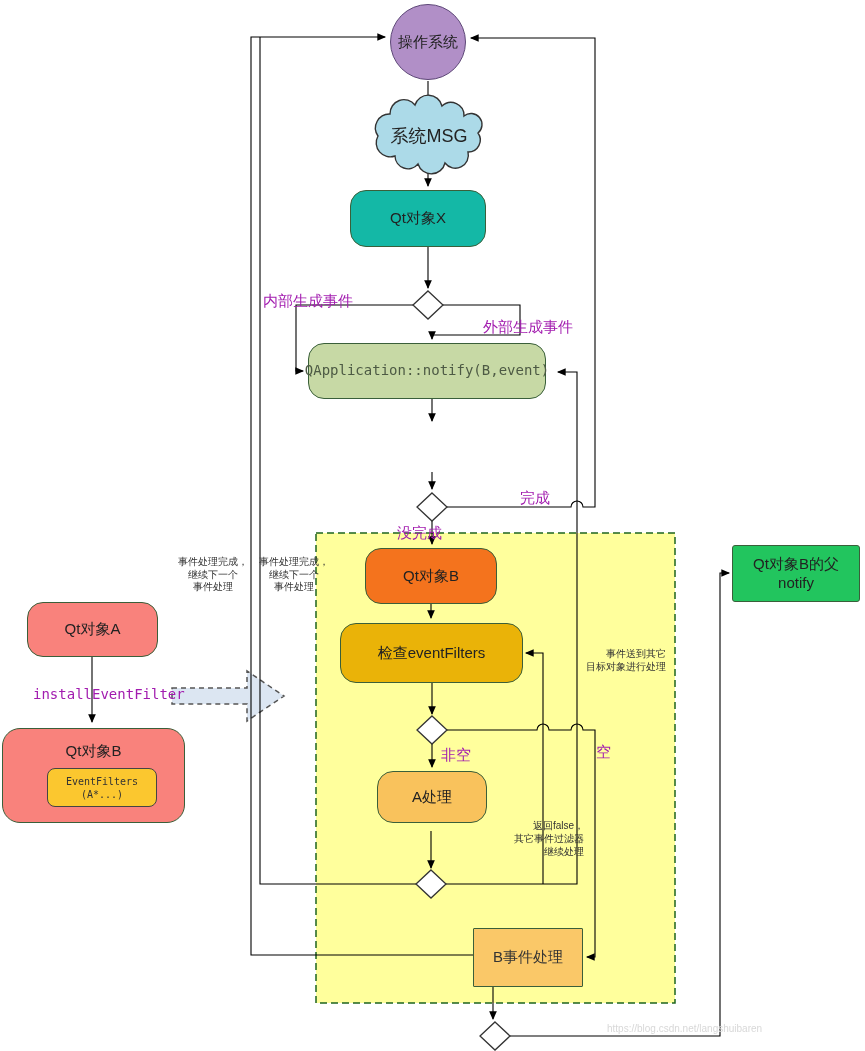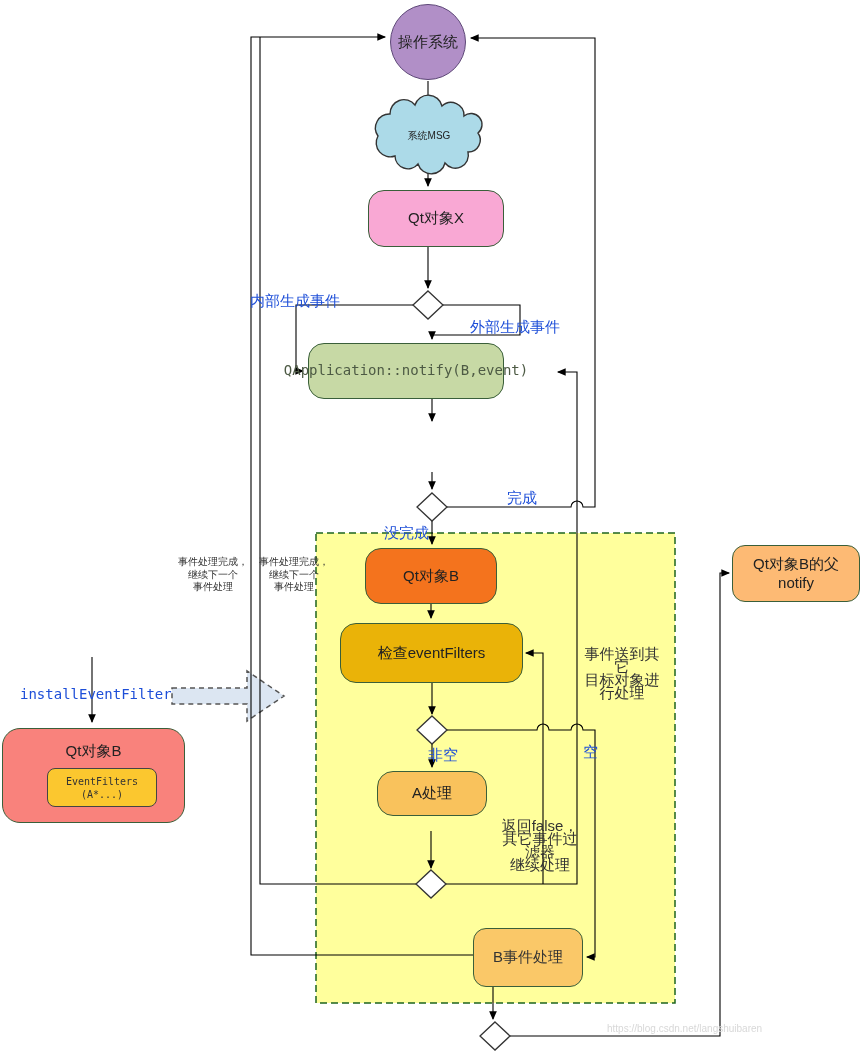--- a/index.html
+++ b/index.html
@@ -3,42 +3,42 @@
 <meta charset="utf-8">
 <style>
   html,body{margin:0;padding:0;background:#fff;}
   .stage{position:relative;width:865px;height:1051px;background:#ffffff;overflow:hidden;
          font-family:"Liberation Sans",sans-serif;}
   svg.flow{position:absolute;left:0;top:0;z-index:1;}
   .node{position:absolute;box-sizing:border-box;border:1.6px solid #3A5F3A;border-radius:16px;
         display:flex;flex-direction:column;align-items:center;justify-content:center;
         font-size:15px;color:#222;text-align:center;z-index:2;line-height:1.25;}
   .mono{font-family:"DejaVu Sans Mono","Liberation Mono",monospace;}
-  .lbl{position:absolute;z-index:3;color:#1d4ed8;font-size:15px;white-space:nowrap;}
+  .lbl{position:absolute;z-index:3;color:#a21caf;font-size:15px;white-space:nowrap;margin-left:13px;}
   .ann{position:absolute;z-index:3;color:#333;text-align:center;}
   .small{font-size:10px;line-height:12.5px;}
-  .mid{font-size:15px;line-height:13px;}
+  .mid{font-size:10px;line-height:13px;text-align:right;}
 
   
   .n-os{left:390px;top:4px;width:76px;height:76px;border-radius:50%;background:#B18FC7;border-color:#5D4777;}
   .n-msg{left:383px;top:121px;width:92px;height:30px;border:none;background:transparent;z-index:2;}
-  .n-qtx{left:368px;top:190px;width:136px;height:57px;background:#f9a8d4;}
-  .n-notify{left:308px;top:343px;width:196px;height:56px;background:#C7D9A5;color:#4d5a44;font-size:14px;}
+  .n-qtx{left:350px;top:190px;width:136px;height:57px;background:#14b8a6;}
+  .n-notify{left:308px;top:343px;width:238px;height:56px;background:#C7D9A5;color:#4d5a44;font-size:14px;}
   .n-qapp{left:340px;top:425px;width:182px;height:47px;background:#FBD0A3;border-color:#C88953;
           color:#D85A28;font-size:14px;border-radius:10px;}
   .n-qtb-main{left:365px;top:548px;width:132px;height:56px;background:#F4731D;}
   .n-check{left:340px;top:623px;width:183px;height:60px;background:#eab308;}
-  .n-ahandle{left:377px;top:771px;width:110px;height:45px;background:#F9C25C;}
-  .n-bhandle{left:473px;top:928px;width:110px;height:59px;background:#FAC868;border-radius:13px;color:#333;}
+  .n-ahandle{left:377px;top:771px;width:110px;height:52px;background:#F9C25C;}
+  .n-bhandle{left:473px;top:928px;width:110px;height:59px;background:#FAC868;border-radius:1px;color:#333;}
   .n-qta{left:27px;top:602px;width:131px;height:55px;background:#F9827C;}
   .n-qtb-left{left:2px;top:728px;width:183px;height:95px;background:#F9827C;border-radius:18px;
               justify-content:flex-start;padding-top:13px;}
   .n-ef{left:47px;top:768px;width:110px;height:39px;background:#FBC72F;border:1.3px solid #444;
         border-radius:8px;font-size:10px;color:#333;line-height:13px;}
-  .n-parent{left:732px;top:545px;width:128px;height:57px;background:#fdba74;border-radius:13px;}
+  .n-parent{left:732px;top:545px;width:128px;height:57px;background:#22c55e;border-radius:3px;}
   .wm{position:absolute;left:607px;top:1023px;z-index:4;color:#D8D8D8;font-size:10px;white-space:nowrap;}
 </style>
 </head>
 <body>
 
 <div class="stage">
 
   <svg class="flow" width="865" height="1051" viewBox="0 0 865 1051">
     <defs>
       <marker id="arr" markerWidth="10" markerHeight="8" refX="7" refY="3.5" orient="auto">
@@ -86,21 +86,21 @@
              A13,13 0 0 1 464,116 A11,11 0 0 1 478,133 A12,12 0 0 1 468,152
              A13,13 0 0 1 445,163 A14,14 0 0 1 418,164 A13,13 0 0 1 395,156
              A14,14 0 0 1 378,136 Z" fill="#ACDAE8" stroke="#333" stroke-width="1.4"></path>
   </svg>
 
   <div class="node n-os">
     <span>操作系统</span>
   </div>
 
   <div class="node n-msg">
-    <span style="font-size:10px">系统MSG</span>
+    <span style="font-size:18px">系统MSG</span>
   </div>
 
   <div class="node n-qtx">
     <span>Qt对象X</span>
   </div>
 
   <div class="node n-notify mono">
     <span>QApplication::notify(B,event)</span>
   </div>
 
@@ -114,20 +114,23 @@
   </div>
 
   <div class="node n-ahandle">
     <span>A处理</span>
   </div>
 
   <div class="node n-bhandle">
     <span>B事件处理</span>
   </div>
 
+  <div class="node n-qta">
+    <span>Qt对象A</span>
+  </div>
 
   <div class="node n-qtb-left">
     <span>Qt对象B</span>
   </div>
 
   <div class="node n-ef mono">
     <span>EventFilters</span>
     <span>(A*...)</span>
   </div>
 

